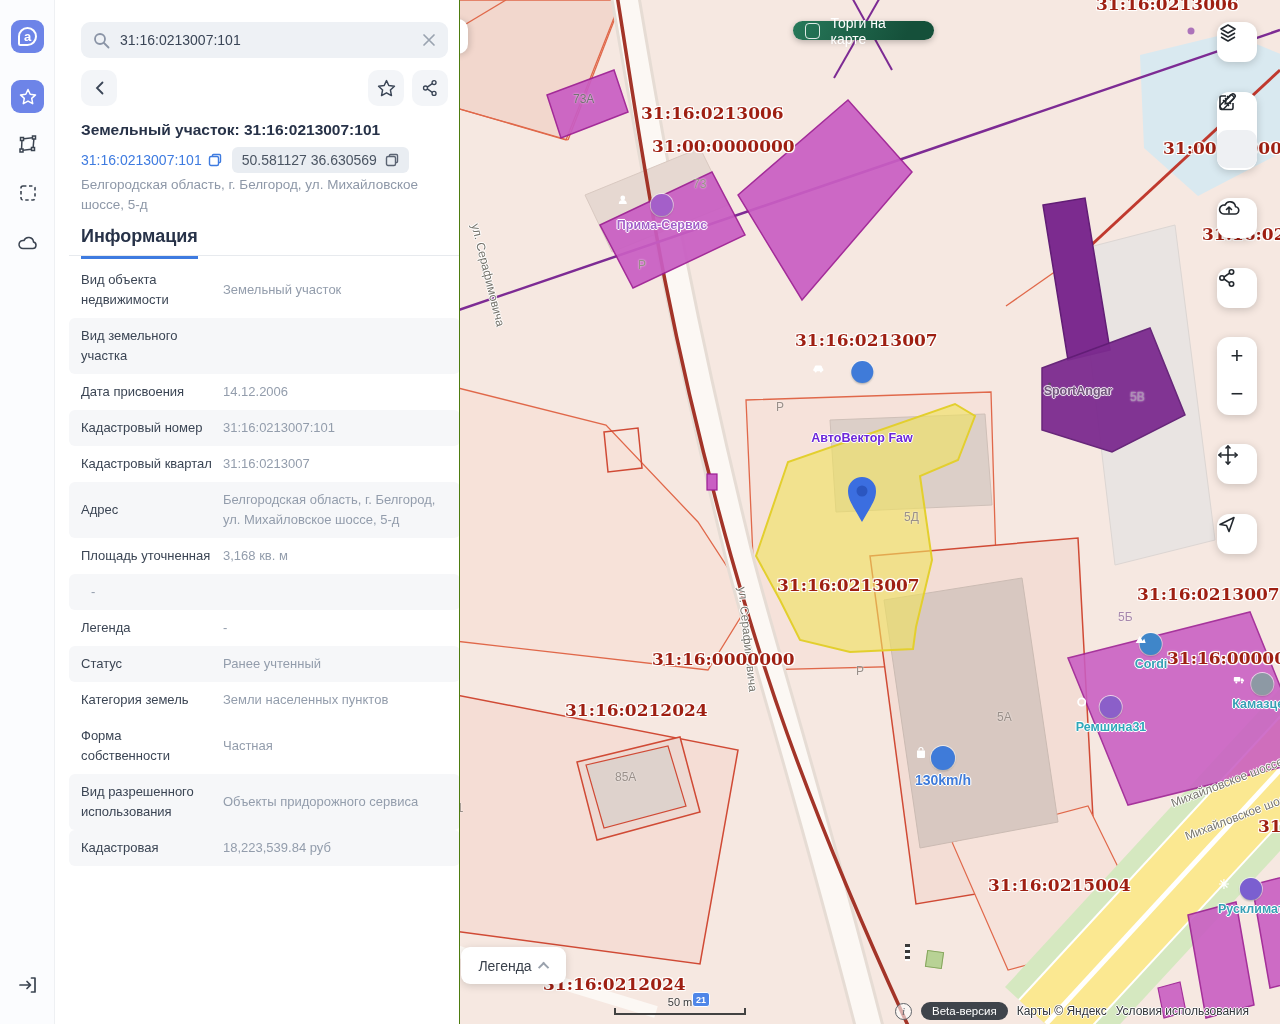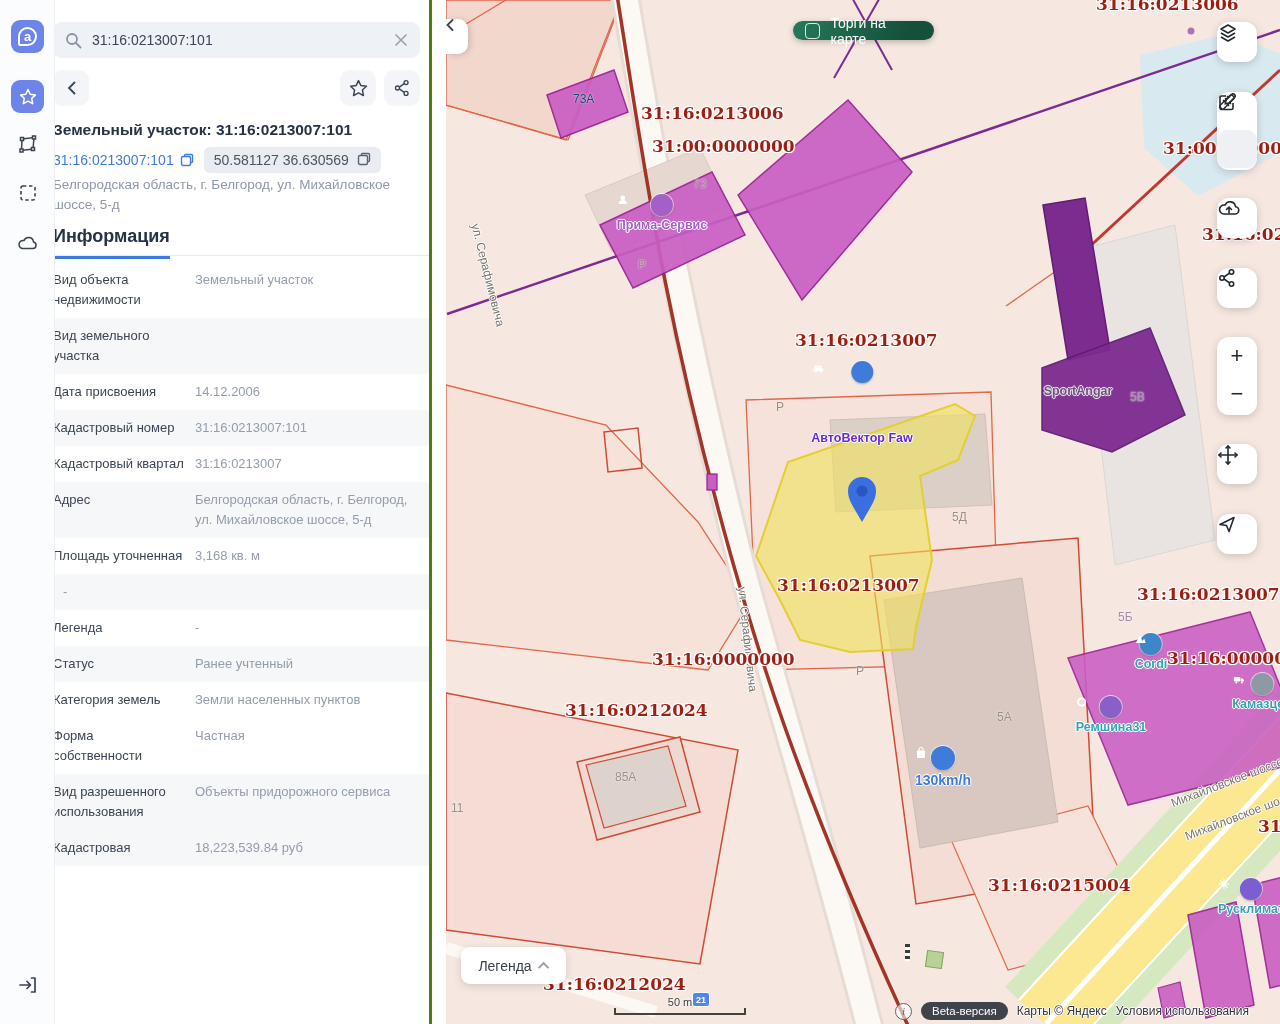--- a/index.html
+++ b/index.html
@@ -8,35 +8,35 @@
   #app { position:relative; width:1280px; height:1024px; overflow:hidden; }
 
   
   .rail { position:absolute; left:0; top:0; width:55px; height:1024px; background:#fbfcfe; border-right:1px solid #eef0f3; z-index:30; }
   .rail-btn { position:absolute; left:11px; width:33px; height:33px; border-radius:9px; display:flex; align-items:center; justify-content:center; cursor:pointer; }
   .rail-btn.blue { background:#6d84e8; color:#fff; }
   .rail-btn.plain { background:transparent; color:#3a4350; }
   .logo-a { font-weight:bold; font-size:19px; color:#fff; border:2.5px solid #fff; border-radius:50% 50% 50% 12%; width:19px; height:19px; line-height:15px; text-align:center; font-size:13px;}
 
   
-  .panel { position:absolute; left:41px; top:0; width:391px; height:1024px; background:#fff; border-right:3px solid #4d7c0f; z-index:25; overflow:hidden; }
+  .panel { position:absolute; left:69px; top:0; width:391px; height:1024px; background:#fff; border-right:1px solid #4d7c0f; z-index:25; overflow:hidden; }
   .searchbar { position:absolute; left:12px; top:22px; width:367px; height:36px; background:#eef1f5; border-radius:9px; display:flex; align-items:center; padding:0 12px; }
   .searchbar input { flex:1; border:0; background:transparent; outline:none; font-size:14px; color:#3a4556; margin-left:10px; font-family:"Liberation Sans",sans-serif; }
   .hdr-row { position:absolute; left:12px; top:70px; width:367px; height:36px; }
   .sq-btn { width:36px; height:36px; border-radius:10px; background:#f3f5f8; display:flex; align-items:center; justify-content:center; cursor:pointer; color:#3a4556; }
   .hdr-right { position:absolute; right:0; top:0; display:flex; gap:8px; }
   .title { position:absolute; left:12px; top:121px; width:370px; font-size:15.5px; font-weight:bold; color:#273248; }
   .chips { position:absolute; left:12px; top:147px; display:flex; align-items:center; gap:10px; }
   .chip-link { display:flex; align-items:center; gap:6px; color:#3e7be0; font-size:14px; cursor:pointer; }
-  .chip-gray { display:flex; align-items:flex-start; gap:8px; background:#e9edf2; border-radius:6px; padding:5px 10px; color:#4b5563; font-size:14px; cursor:pointer; }
+  .chip-gray { display:flex; align-items:center; gap:8px; background:#e9edf2; border-radius:6px; padding:5px 10px; color:#4b5563; font-size:14px; cursor:pointer; }
   .addr { position:absolute; left:12px; top:175px; width:360px; font-size:13.5px; line-height:20px; color:#8e98a8; }
   .tabs { position:absolute; left:0; top:224px; width:391px; border-bottom:1px solid #e7eaee; height:32px; }
   .tab { position:absolute; left:12px; top:2px; font-size:18px; font-weight:bold; color:#273248; padding-bottom:9px; border-bottom:3px solid #3e7be0; cursor:pointer; }
   .table { position:absolute; left:0; top:262px; width:391px; }
-  .row { display:flex; padding:8px 12px; border-radius:6px; }
+  .row { display:flex; padding:8px 12px; border-radius:6px;align-items:center; }
   .row.alt { background:#f6f7f9; }
   .rl { width:132px; font-size:13px; line-height:20px; color:#3b4554; flex-shrink:0; }
   .rv { flex:1; font-size:13px; line-height:20px; color:#939dac; padding-left:10px; }
 
   
   .map { position:absolute; left:446px; top:0; width:834px; height:1024px; background:#f6e8e1; overflow:hidden; z-index:1; }
   .map svg { position:absolute; left:0; top:0; }
   .qlabel { position:absolute; font-family:"DejaVu Serif", serif; font-weight:bold; font-size:17px; color:#9e1f12; white-space:nowrap; z-index:4;
             text-shadow:-1px -1px 0 #fff,1px -1px 0 #fff,-1px 1px 0 #fff,1px 1px 0 #fff,0 0 3px #fff; }
   .blabel { position:absolute; font-size:12px; color:#998f89; white-space:nowrap; z-index:3; text-shadow:0 0 2px rgba(255,255,255,.9); }
@@ -137,23 +137,23 @@
         <path d="M416,522 C407,506 402,500 402,491 a14,14 0 1 1 28,0 c0,9 -5,15 -14,31 z" fill="#3b6ee0"></path>
         <circle cx="416" cy="491" r="5.5" fill="#2b56c0"></circle>
       </g>
     </svg>
 
     <div class="street" style="left:36px; top:222px; transform:rotate(76deg);">ул. Серафимовича</div>
     <div class="street" style="left:303px; top:586px; transform:rotate(84deg);">ул. Серафимовича</div>
     <div class="street" style="left:723px; top:797px; transform:rotate(-21deg);">Михайловское шоссе</div>
     <div class="street" style="left:737px; top:830px; transform:rotate(-21deg);">Михайловское шоссе</div>
 
-    <div class="blabel" style="left:127px; top:92px; color:#0c4a6e;">73А</div>
+    <div class="blabel" style="left:127px; top:92px; color:#737373;">73А</div>
     <div class="blabel" style="left:247px; top:177px;">73</div>
-    <div class="blabel" style="left:458px; top:510px;margin-left:48px;">5Д</div>
+    <div class="blabel" style="left:458px; top:510px;">5Д</div>
     <div class="blabel" style="left:684px; top:390px; color:#ab8fb3;">5В</div>
     <div class="blabel" style="left:672px; top:610px; color:#a788ad;">5Б</div>
     <div class="blabel" style="left:551px; top:710px;">5А</div>
     <div class="blabel" style="left:169px; top:770px;">85А</div>
     <div class="blabel" style="left:5px; top:757px;margin-top:44px;">11</div>
     <div class="blabel" style="left:192px; top:258px;">Р</div>
     <div class="blabel" style="left:330px; top:400px;">Р</div>
     <div class="blabel" style="left:410px; top:664px;">Р</div>
 
     <div class="qlabel" style="left:650px; top:-6px;">31:16:0213006</div>

